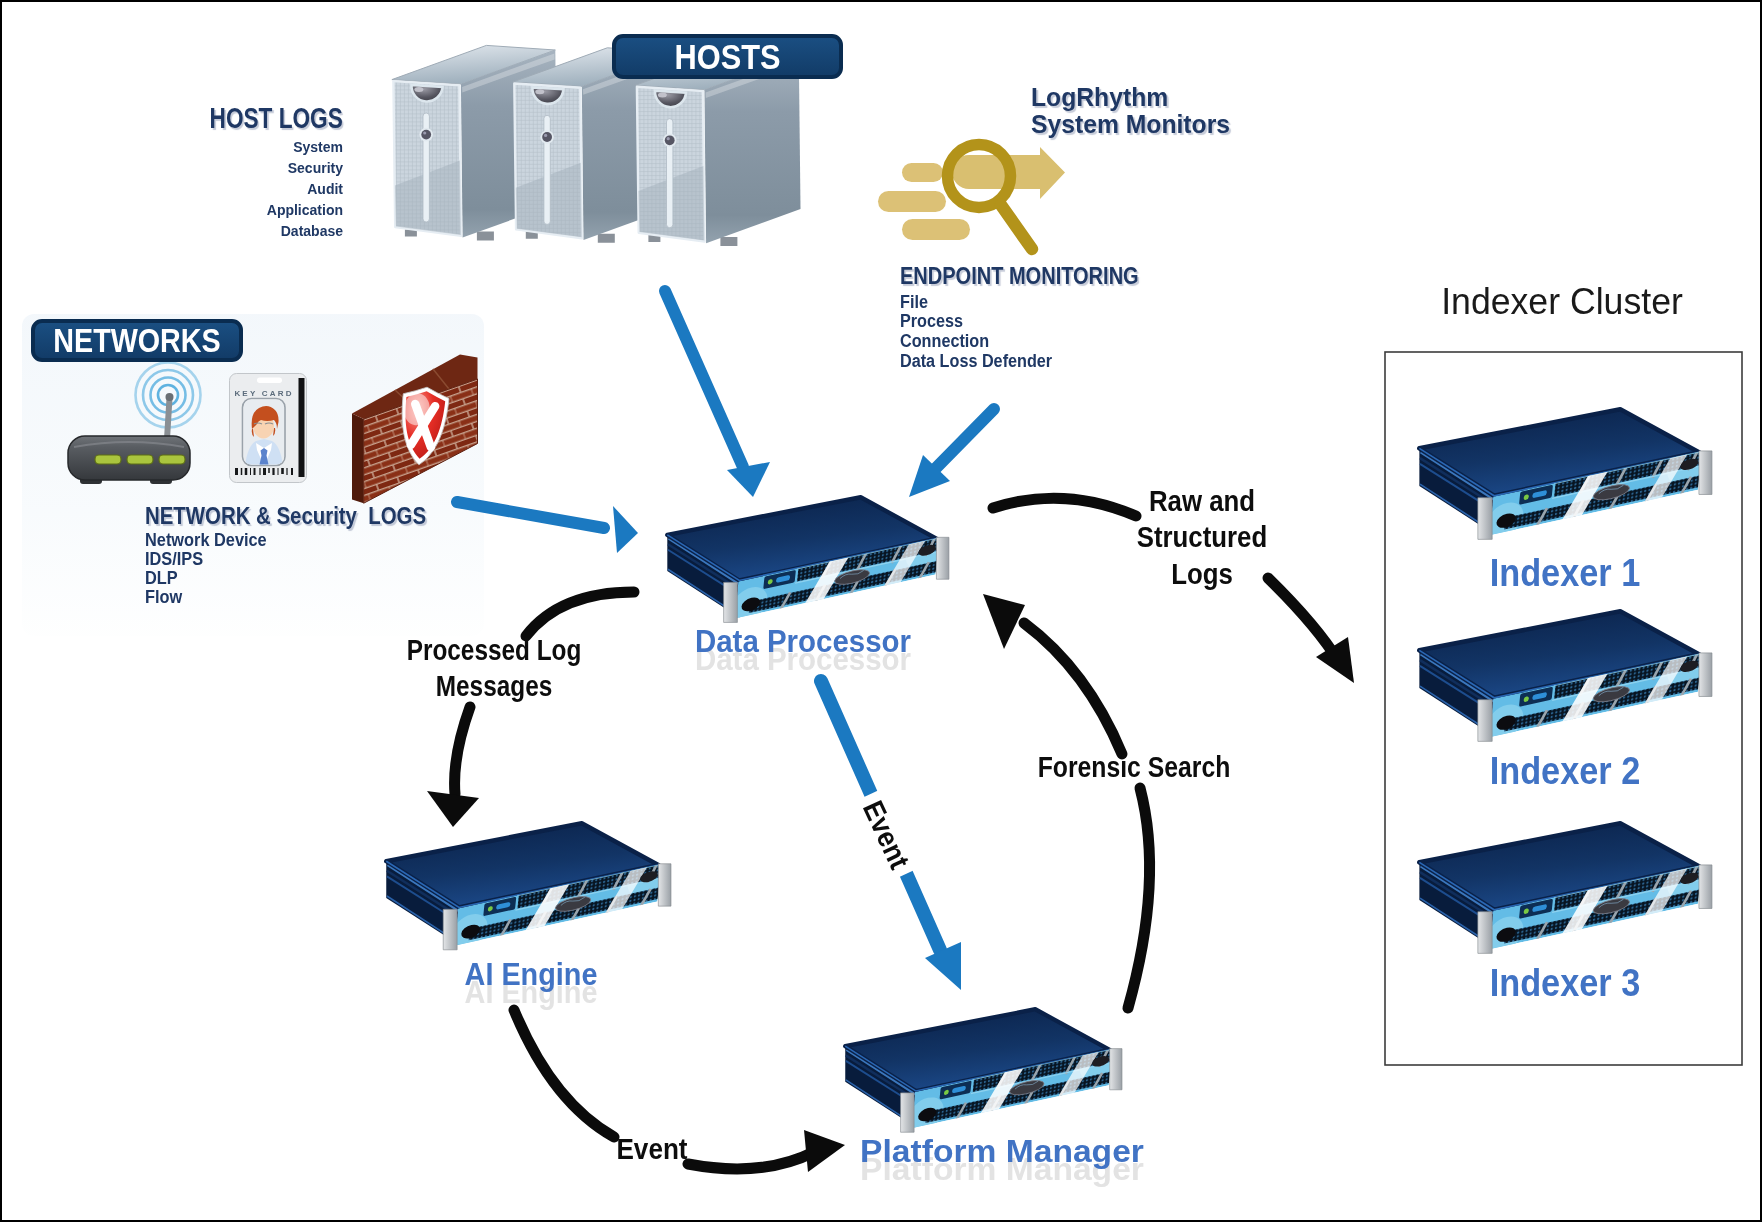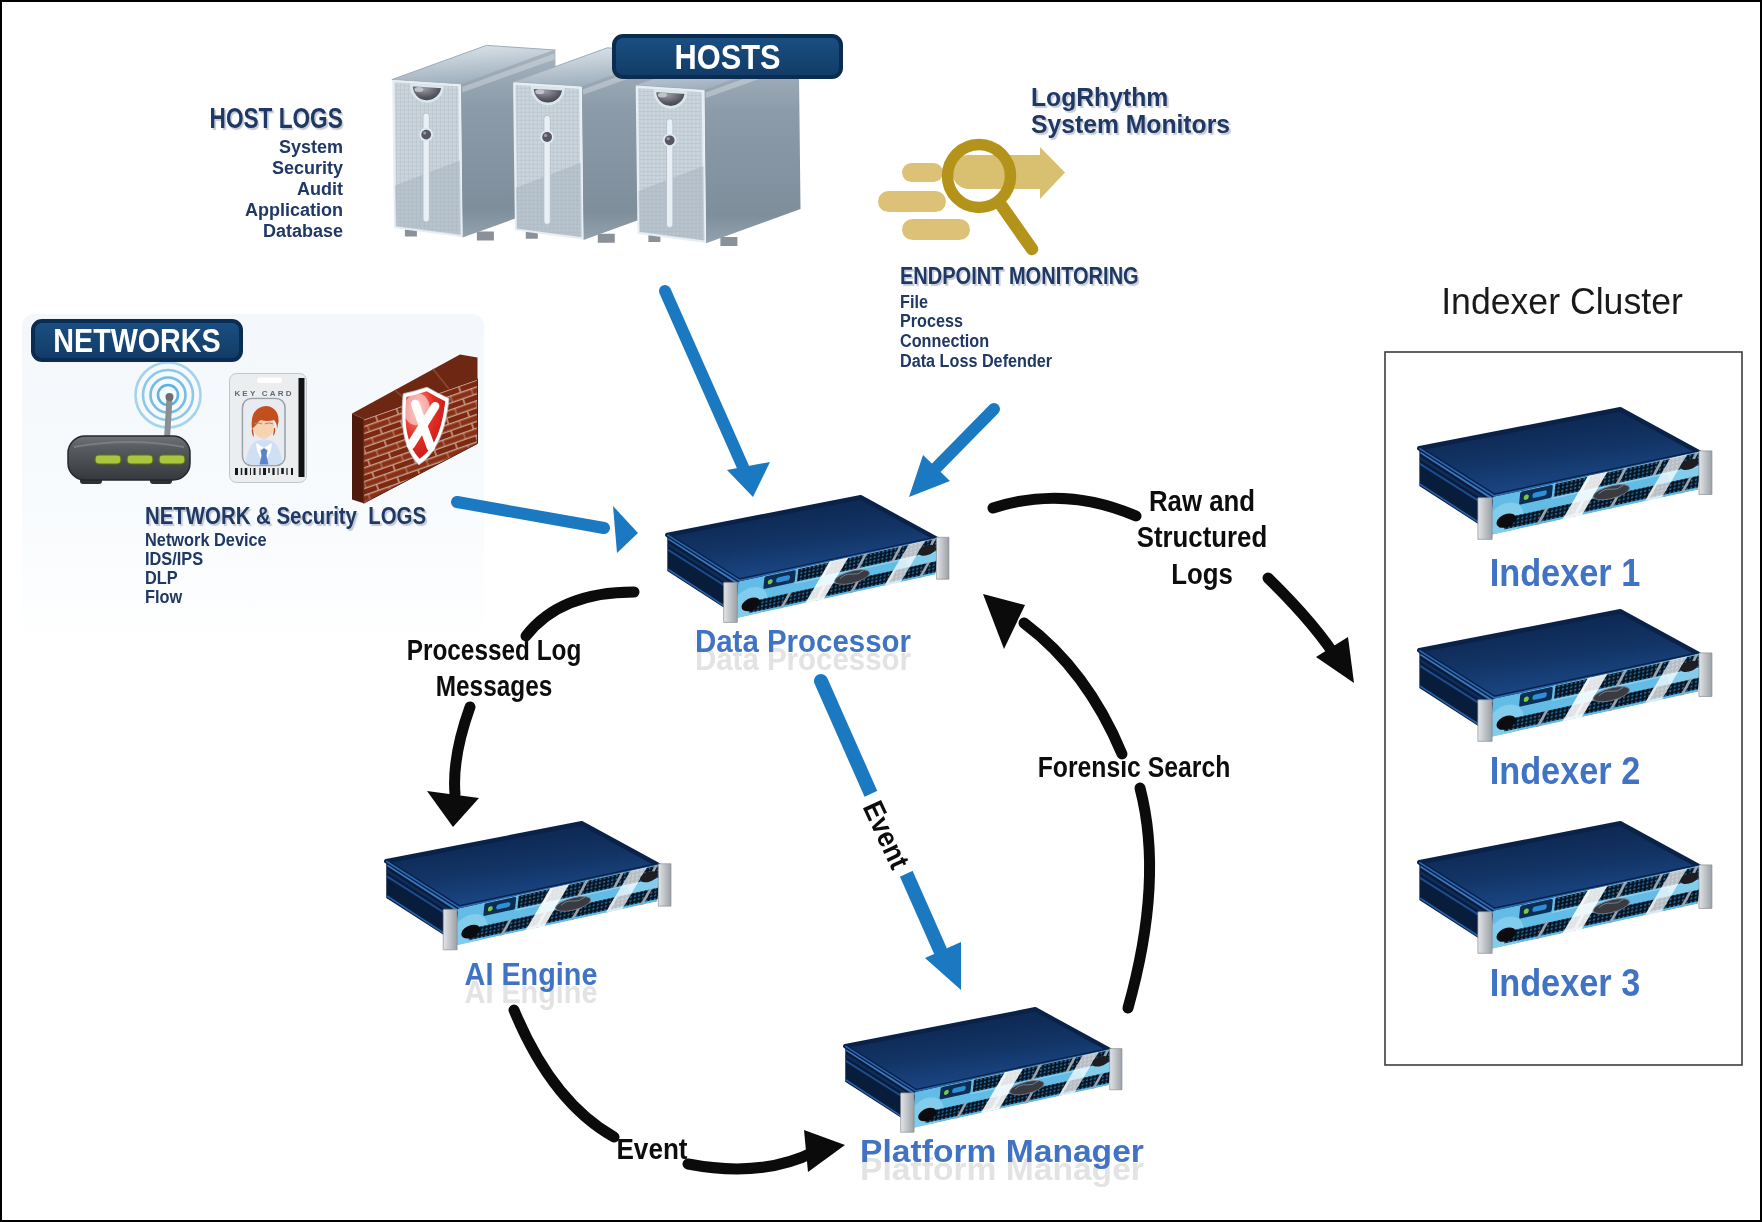--- a/index.html
+++ b/index.html
@@ -254,21 +254,21 @@
 </g>
 <path d="M819,679 L938,948" stroke="#1b79c1" stroke-width="14" stroke-linecap="round" fill="none"></path>
 <g fill="#1b79c1">
   <polygon points="751,495 725,468 768,460"></polygon>
   <polygon points="907,495 921,453 948,479"></polygon>
   <polygon points="636,531 611,504 615,551"></polygon>
   <polygon points="959,988 923,956 959,940"></polygon>
 </g>
 </svg>
 <div class="t nav" style="right:1417px;top:101.5px;font-size:29px;transform:scaleX(.78);transform-origin:right center;">HOST LOGS</div>
-<div class="t navl" style="right:1417px;top:135.1px;font-size:18px;line-height:21px;text-align:right;">System
+<div class="t navl" style="right:1417px;top:135.1px;font-size:14px;line-height:21px;text-align:right;">System
 Security
 Audit
 Application
 Database</div>
 
 <div class="ban" style="left:610px;top:32px;width:231px;height:45px;">
   <span style="display:block;font-size:35px;line-height:37px;transform:scaleX(.88);">HOSTS</span>
 </div>
 <div class="ban" style="left:29px;top:317px;width:212px;height:43px;">
   <span style="display:block;font-size:33px;line-height:35px;transform:scaleX(.87);">NETWORKS</span>

